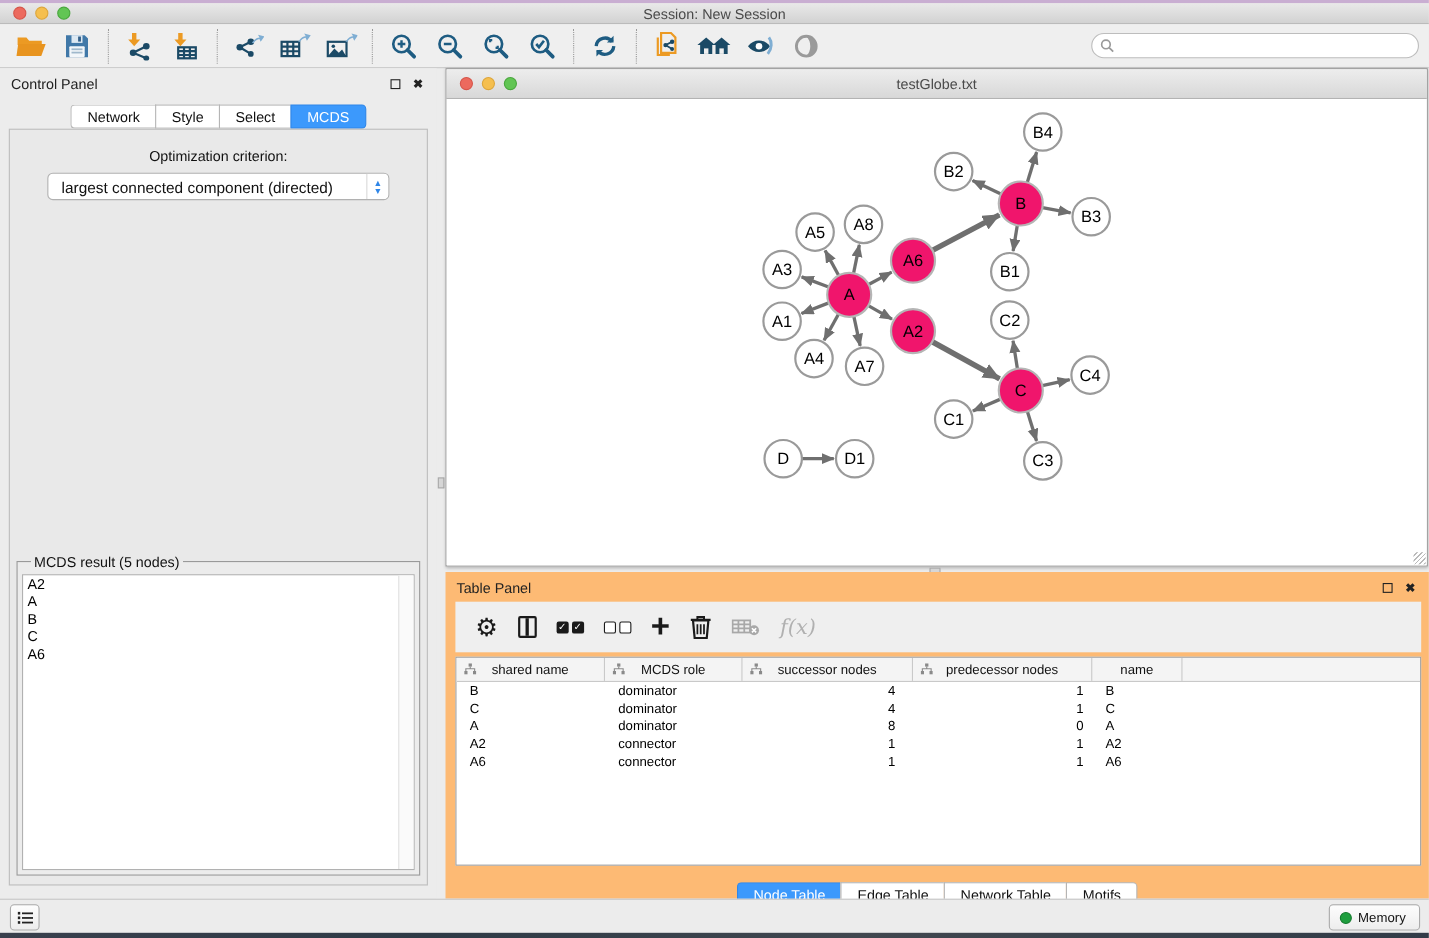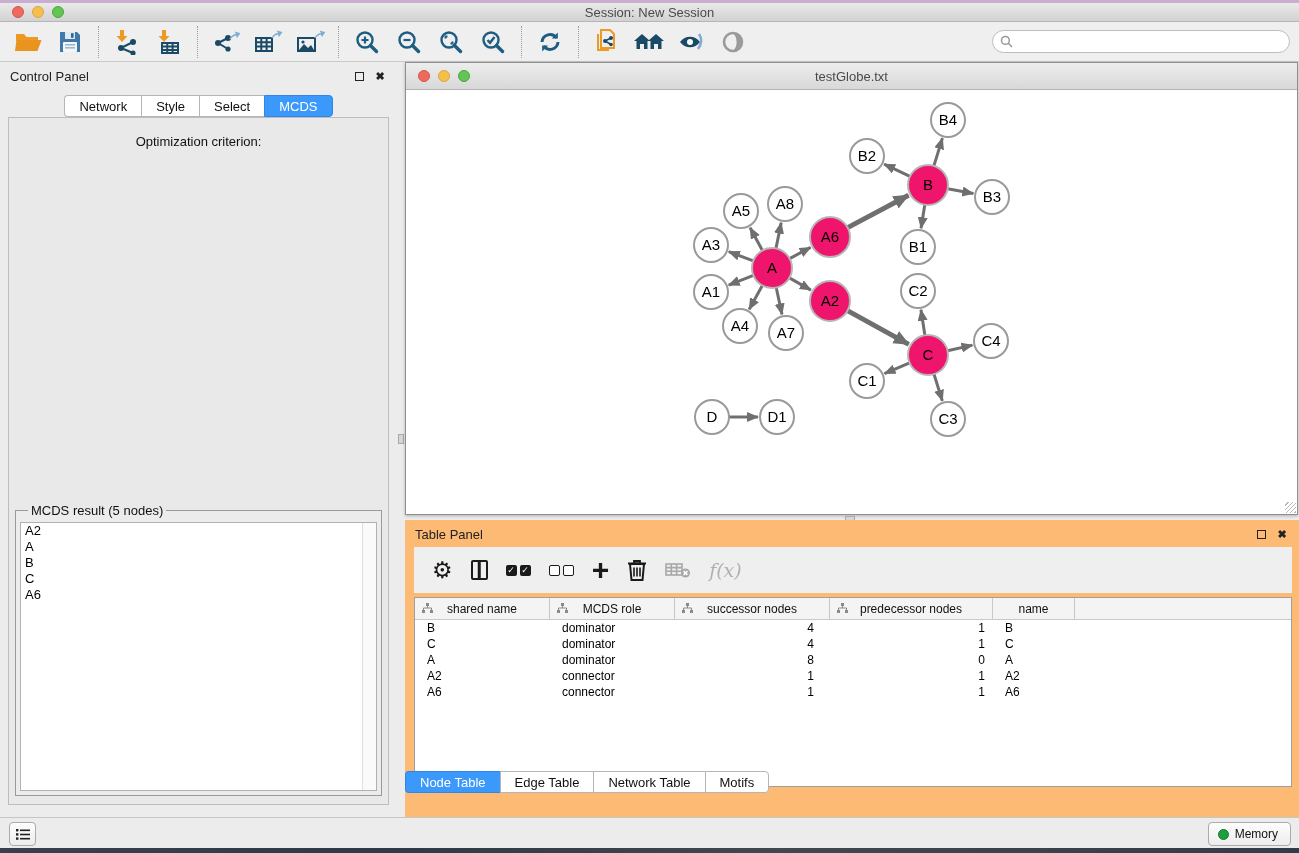--- a/index.html
+++ b/index.html
@@ -91,21 +91,21 @@
   .fx-glyph { font-family:"DejaVu Serif", serif; font-style:italic; font-size:19px; color:#b0b0b0; }
 
   .data-table { position:absolute; left:9px; top:77px; right:7px; height:190px; background:#fff; border:1px solid #9f9f9f; overflow:hidden; }
   .dt-header { display:flex; height:22px; background:#f4f4f4; border-bottom:1px solid #c9c9c9; }
   .dt-hcell { display:flex; align-items:center; border-right:1px solid #c9c9c9; font-size:12px; color:#111;
     position:relative; justify-content:center; gap:5px; }
   .dt-hcell .hicon { position:absolute; left:7px; }
   .dt-row { display:flex; height:16px; }
   .dt-cell { font-size:12px; line-height:16px; color:#000; white-space:nowrap; overflow:hidden; }
 
-  .tp-tabs { position:absolute; left:0; right:0; top:251px; display:flex; justify-content:flex-start; }
+  .tp-tabs { position:absolute; left:0; right:0; top:282px; display:flex; justify-content:center; }
 
   
   .statusbar { position:absolute; left:0; top:817px; width:100%; height:31px; background:#ececec; border-top:1px solid #c6c6c6; }
   .status-left-btn { position:absolute; left:9px; top:4px; width:27px; height:24px; background:linear-gradient(#fdfdfd,#ededed);
     border:1px solid #ababab; border-radius:4px; display:flex; align-items:center; justify-content:center; }
   .memory-btn { position:absolute; right:8px; top:4px; height:24px; padding:0 12px 0 9px; background:linear-gradient(#fdfdfd,#ededed);
     border:1px solid #ababab; border-radius:4px; display:flex; align-items:center; gap:6px; font-size:12px; color:#111; }
   .mem-dot { width:11px; height:11px; border-radius:50%; background:#1e9e3e; border:1px solid #157a2e; }
   .wallpaper-sliver { position:absolute; left:0; top:848px; width:100%; height:5px;
     background:linear-gradient(90deg,#39404d,#2e3a46 30%,#41474f 60%,#323c48); }
@@ -296,20 +296,27 @@
       <span class="mini-btn" style="font-weight:bold;">✖</span>
     </div>
     <div class="cp-tabs">
       <span class="tab-btn">Network</span>
       <span class="tab-btn">Style</span>
       <span class="tab-btn">Select</span>
       <span class="tab-btn active">MCDS</span>
     </div>
     <div class="cp-content">
       <div class="opt-label">Optimization criterion:</div>
+      <div class="combo">
+        <span class="val">largest connected component (directed)</span>
+        <span class="stepper">
+            <span>▲</span>
+            <span>▼</span>
+          </span>
+      </div>
       <fieldset class="result">
         <legend>MCDS result (5 nodes)</legend>
         <div class="result-list">
           <div id="result-items">
               <div class="result-item">A2</div>
               <div class="result-item">A</div>
               <div class="result-item">B</div>
               <div class="result-item">C</div>
               <div class="result-item">A6</div>
             </div>

